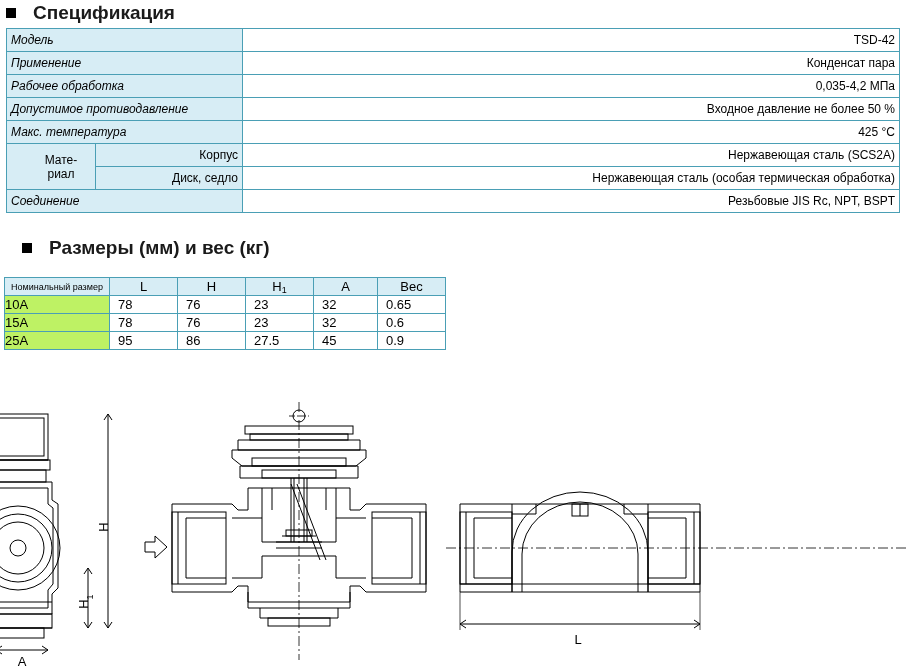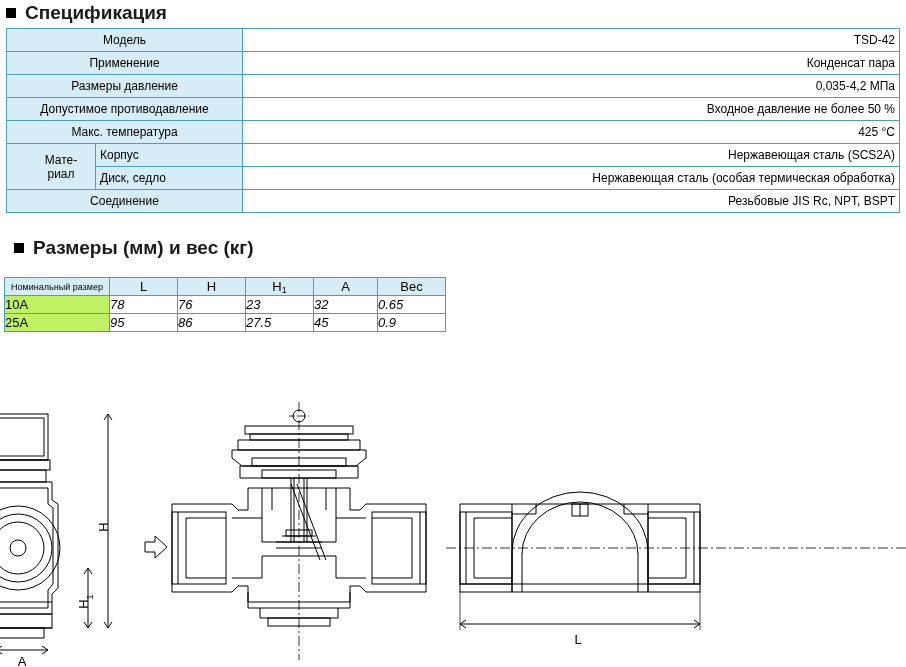--- a/index.html
+++ b/index.html
@@ -16,61 +16,62 @@
     overflow: hidden;
   }
 
   
   .section-title {
     font-size: 19px;
     font-weight: bold;
     color: #1a1a1a;
     display: flex;
     align-items: center;
-    gap: 6px;
+    gap: 14px;
   }
   .sq-bullet {
     display: inline-block;
     width: 10px;
     height: 10px;
     background: #000;
     margin-right: 3px;
     flex: 0 0 auto;
   }
   #spec-title { position: absolute; left: 6px; top: 2px; }
-  #dims-title { position: absolute; left: 14px; top: 237px; }
+  #dims-title { position: absolute; left: 22px; top: 237px; }
 
   
   #spec-table {
     position: absolute;
     left: 6px;
     top: 28px;
     width: 894px;
     border-collapse: collapse;
     font-size: 12px;
   }
   #spec-table td {
     border: 1px solid #4a9fb5;
     padding: 2px 4px;
     height: 18px;
   }
   #spec-table td.lbl {
     background: #d7edf5;
-    text-align: center;
+    text-align: left;
     width: 200px;
+    font-style: italic;
   }
   #spec-table td.lbl-outer {
     background: #d7edf5;
     text-align: center;
     width: 60px;
     padding-left: 24px;
   }
   #spec-table td.lbl-inner {
     background: #d7edf5;
-    text-align: left;
+    text-align: right;
     width: 138px;
     margin-top: 16px;
   }
   #spec-table td.val {
     text-align: right;
   }
 
   
   #dims-table {
     position: absolute;
@@ -97,23 +98,22 @@
     width: 100px;
     padding: 0 2px;
   }
   #dims-table .rowlbl {
     background: #bef264;
     text-align: left;
     width: 100px;
   }
   #dims-table .cell {
     text-align: center;
-    padding-left: 0;
+    padding-left: 8px;
     text-align: left;
-    font-style: italic;
   }
   #dims-table col.c-l  { width: 68px; }
   #dims-table col.c-h  { width: 68px; }
   #dims-table col.c-h1 { width: 68px; }
   #dims-table col.c-a  { width: 64px; }
   #dims-table col.c-w  { width: 68px; }
   #dims-table sub { font-size: 9px; vertical-align: baseline; position: relative; top: 2px; }
 
   
   #drawings {
@@ -140,21 +140,21 @@
   <tbody>
     <tr>
       <td class="lbl" colspan="2">Модель</td>
       <td class="val">TSD-42</td>
     </tr>
     <tr>
       <td class="lbl" colspan="2">Применение</td>
       <td class="val">Конденсат пара</td>
     </tr>
     <tr>
-      <td class="lbl" colspan="2">Размеры давление</td>
+      <td class="lbl" colspan="2">Рабочее обработка</td>
       <td class="val">0,035-4,2 МПа</td>
     </tr>
     <tr>
       <td class="lbl" colspan="2">Допустимое противодавление</td>
       <td class="val">Входное давление не более 50 %</td>
     </tr>
     <tr>
       <td class="lbl" colspan="2">Макс. температура</td>
       <td class="val">425 °C</td>
     </tr>
@@ -202,20 +202,28 @@
     </tr>
     <tr>
       <td class="rowlbl">10A</td>
       <td class="cell">78</td>
       <td class="cell">76</td>
       <td class="cell">23</td>
       <td class="cell">32</td>
       <td class="cell">0.65</td>
     </tr>
     <tr>
+      <td class="rowlbl">15A</td>
+      <td class="cell">78</td>
+      <td class="cell">76</td>
+      <td class="cell">23</td>
+      <td class="cell">32</td>
+      <td class="cell">0.6</td>
+    </tr>
+    <tr>
       <td class="rowlbl">25A</td>
       <td class="cell">95</td>
       <td class="cell">86</td>
       <td class="cell">27.5</td>
       <td class="cell">45</td>
       <td class="cell">0.9</td>
     </tr>
   </tbody>
 </table>
 

